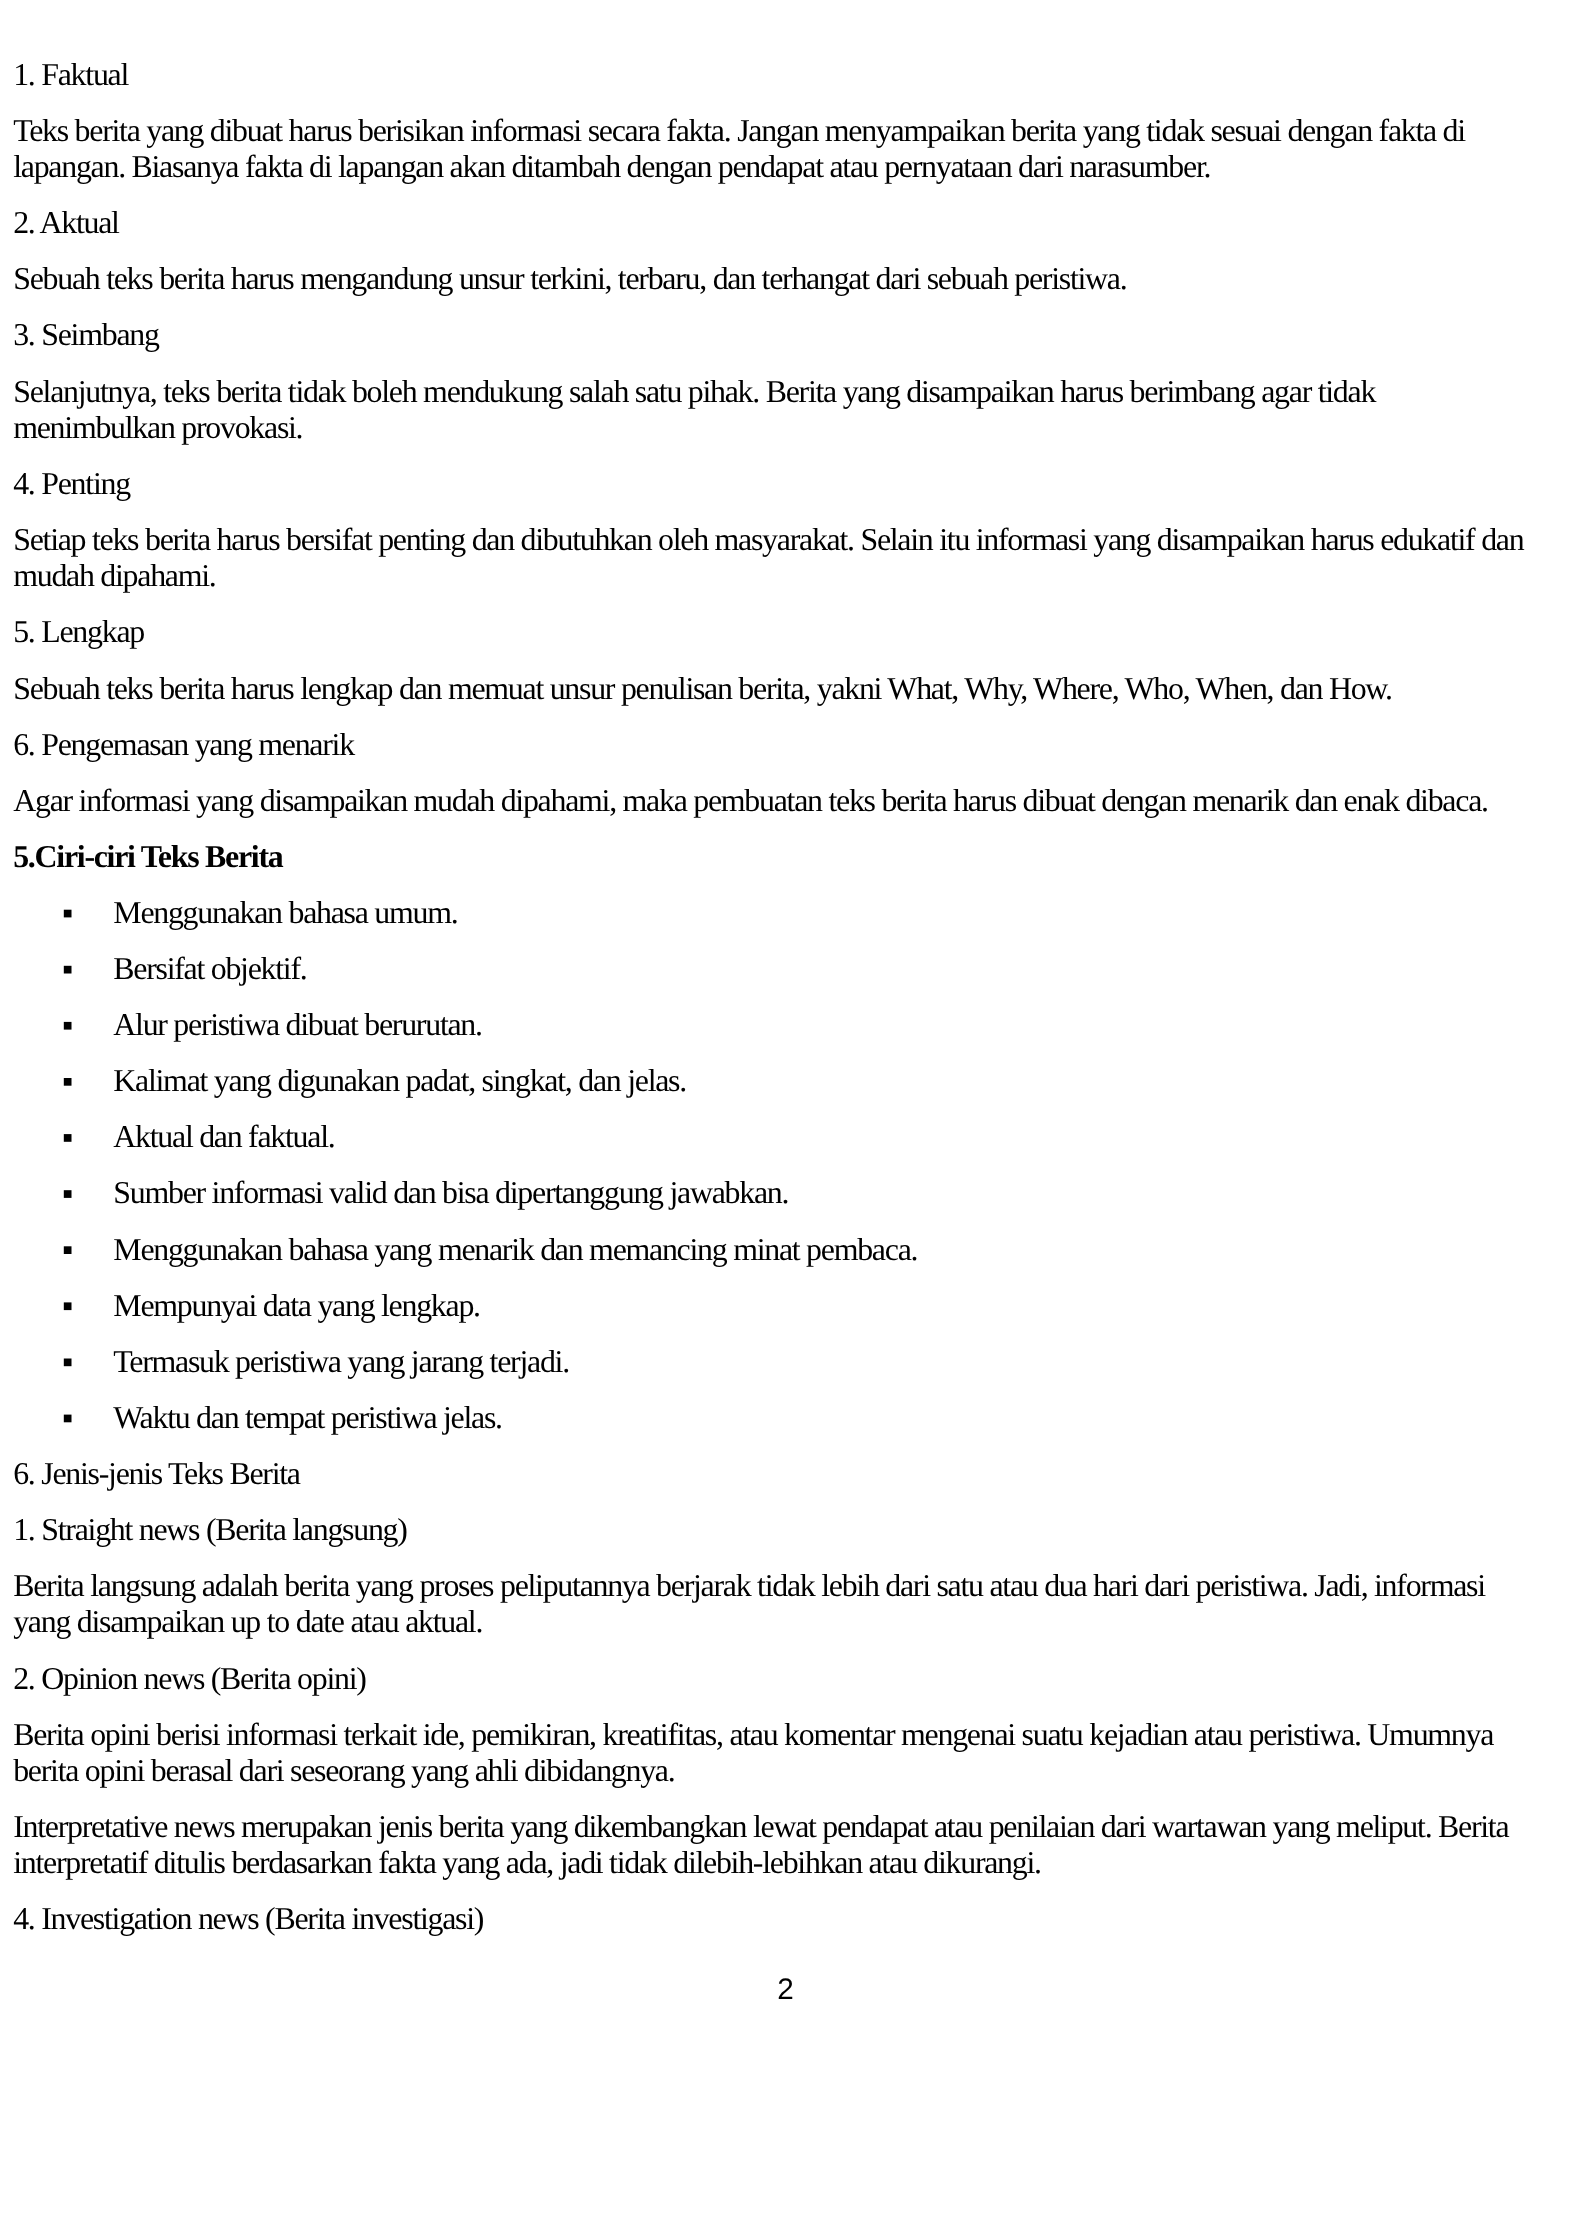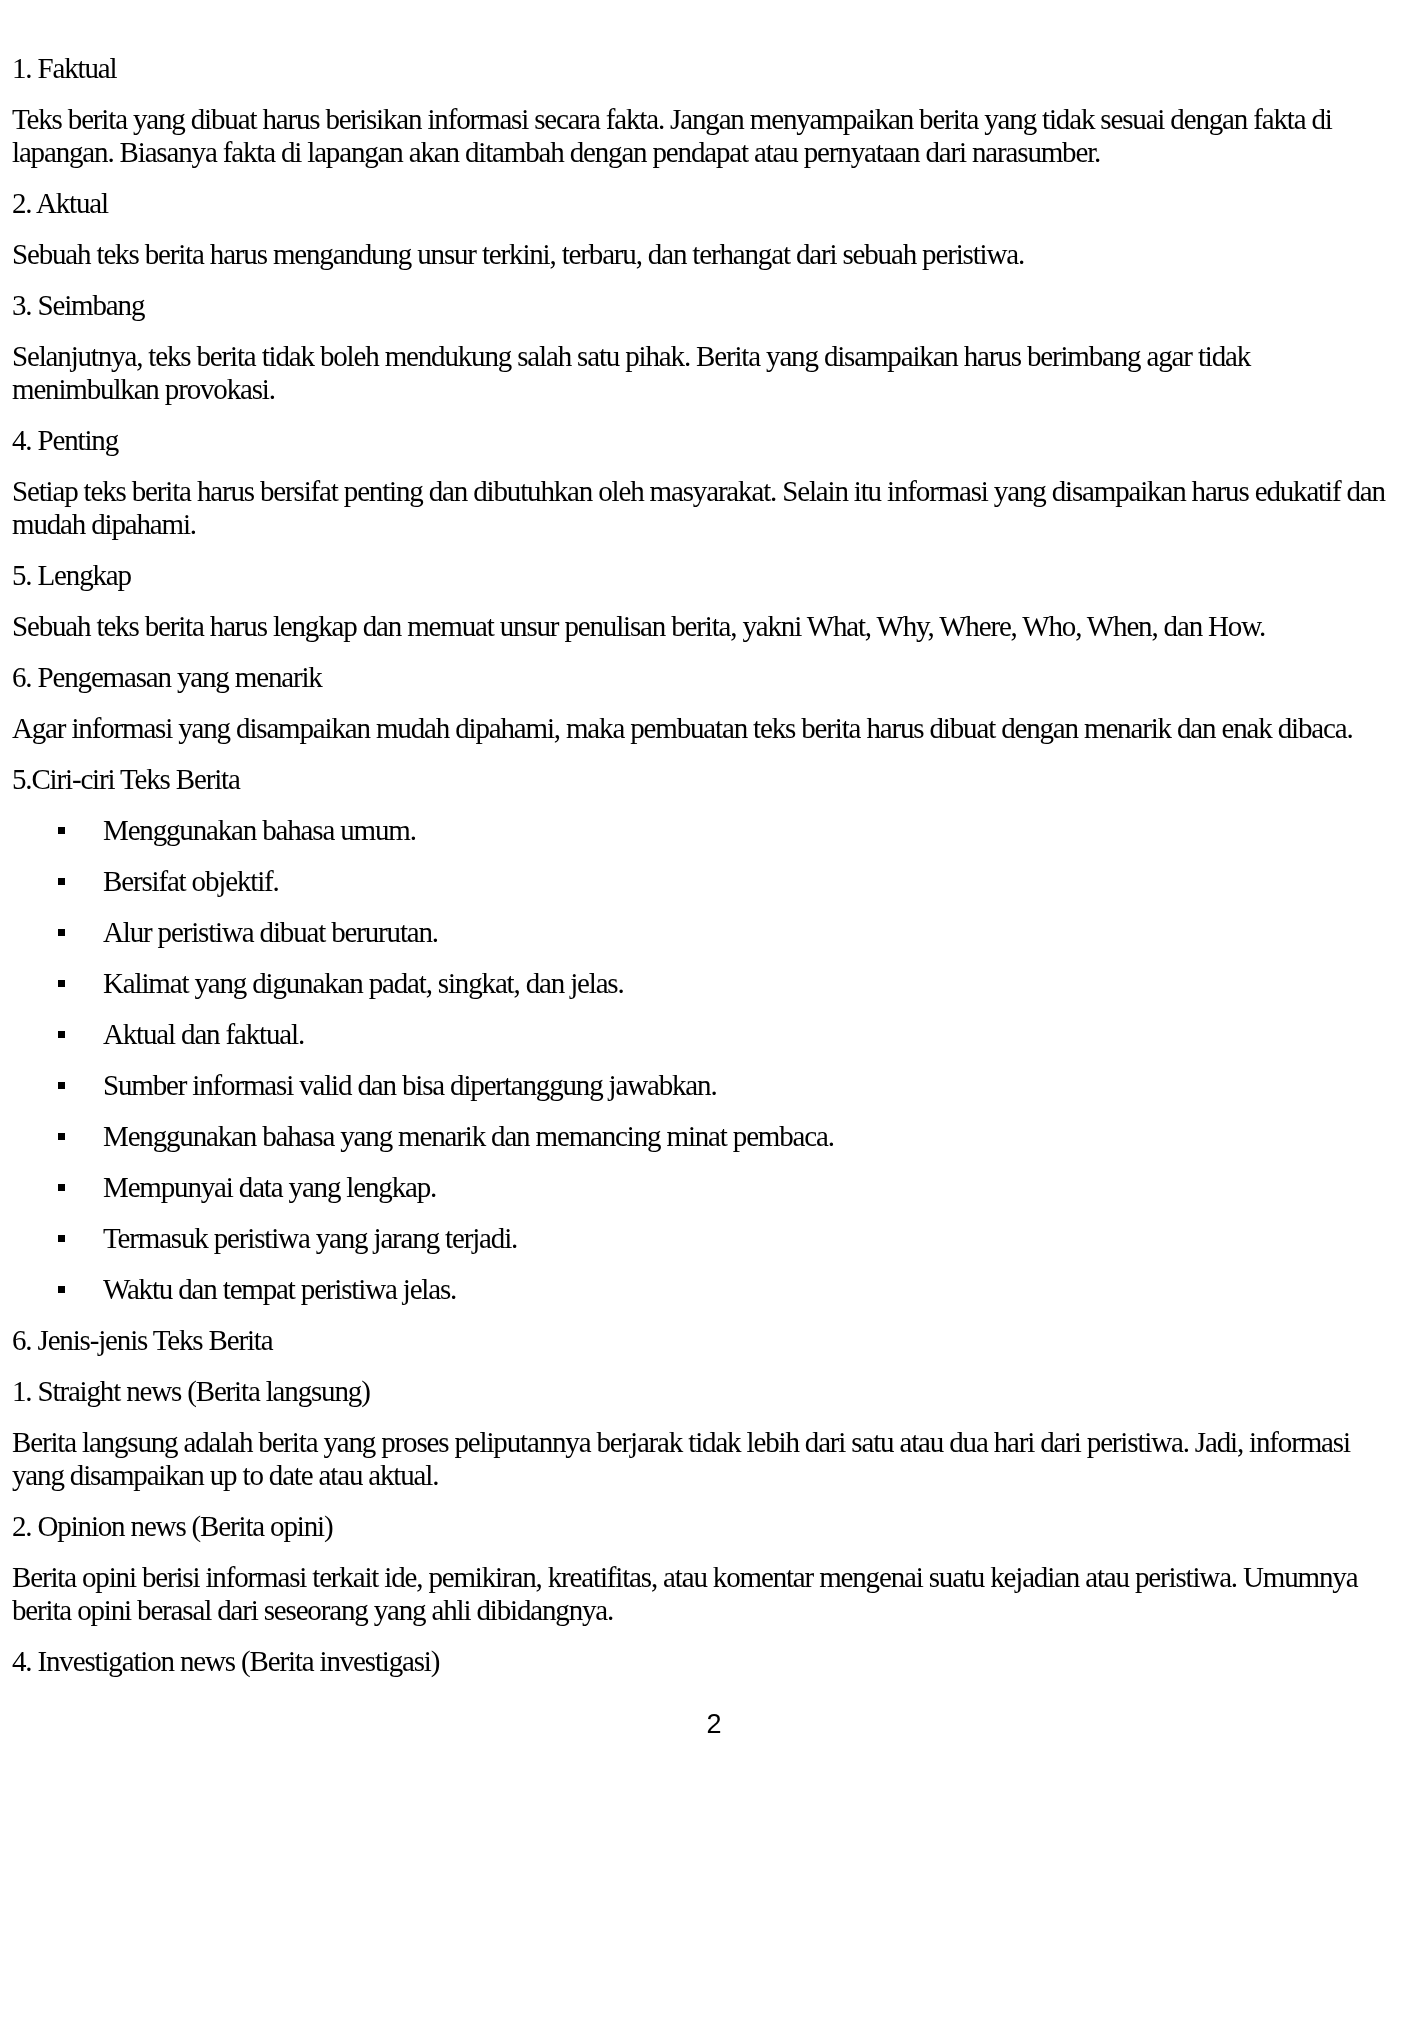--- a/index.html
+++ b/index.html
@@ -21,21 +21,21 @@
     padding: 52px 0 0 12px;
     width: 1390px;
   }
   .doc p {
     margin: 0 0 18px 0;
   }
   .item-title {
     margin: 0 0 18px 0;
   }
   .ciri-heading {
-    font-weight: normal;
+    font-weight: bold;
     margin: 0 0 18px 91px;
   }
   .jenis-heading {
     font-weight: normal;
     margin: 0 0 18px 0;
   }
   ul.ciri-list {
     list-style: none;
     margin: 0;
     padding: 0;
@@ -103,18 +103,19 @@
   </ul>
 
   <p class="jenis-heading">6. Jenis-jenis Teks Berita</p>
 
   <p class="item-title">1. Straight news (Berita langsung)</p>
   <p>Berita langsung adalah berita yang proses peliputannya berjarak tidak lebih dari satu atau dua hari dari peristiwa. Jadi, informasi yang disampaikan up to date atau aktual.</p>
 
   <p class="item-title">2. Opinion news (Berita opini)</p>
   <p>Berita opini berisi informasi terkait ide, pemikiran, kreatifitas, atau komentar mengenai suatu kejadian atau peristiwa. Umumnya berita opini berasal dari seseorang yang ahli dibidangnya.</p>
 
+  <p>Interpretative news merupakan jenis berita yang dikembangkan lewat pendapat atau penilaian dari wartawan yang meliput. Berita interpretatif ditulis berdasarkan fakta yang ada, jadi tidak dilebih-lebihkan atau dikurangi.</p>
 
   <p class="item-title">4. Investigation news (Berita investigasi)</p>
 
   <div class="page-footer">2</div>
 
 </div>
 
 </body></html>

